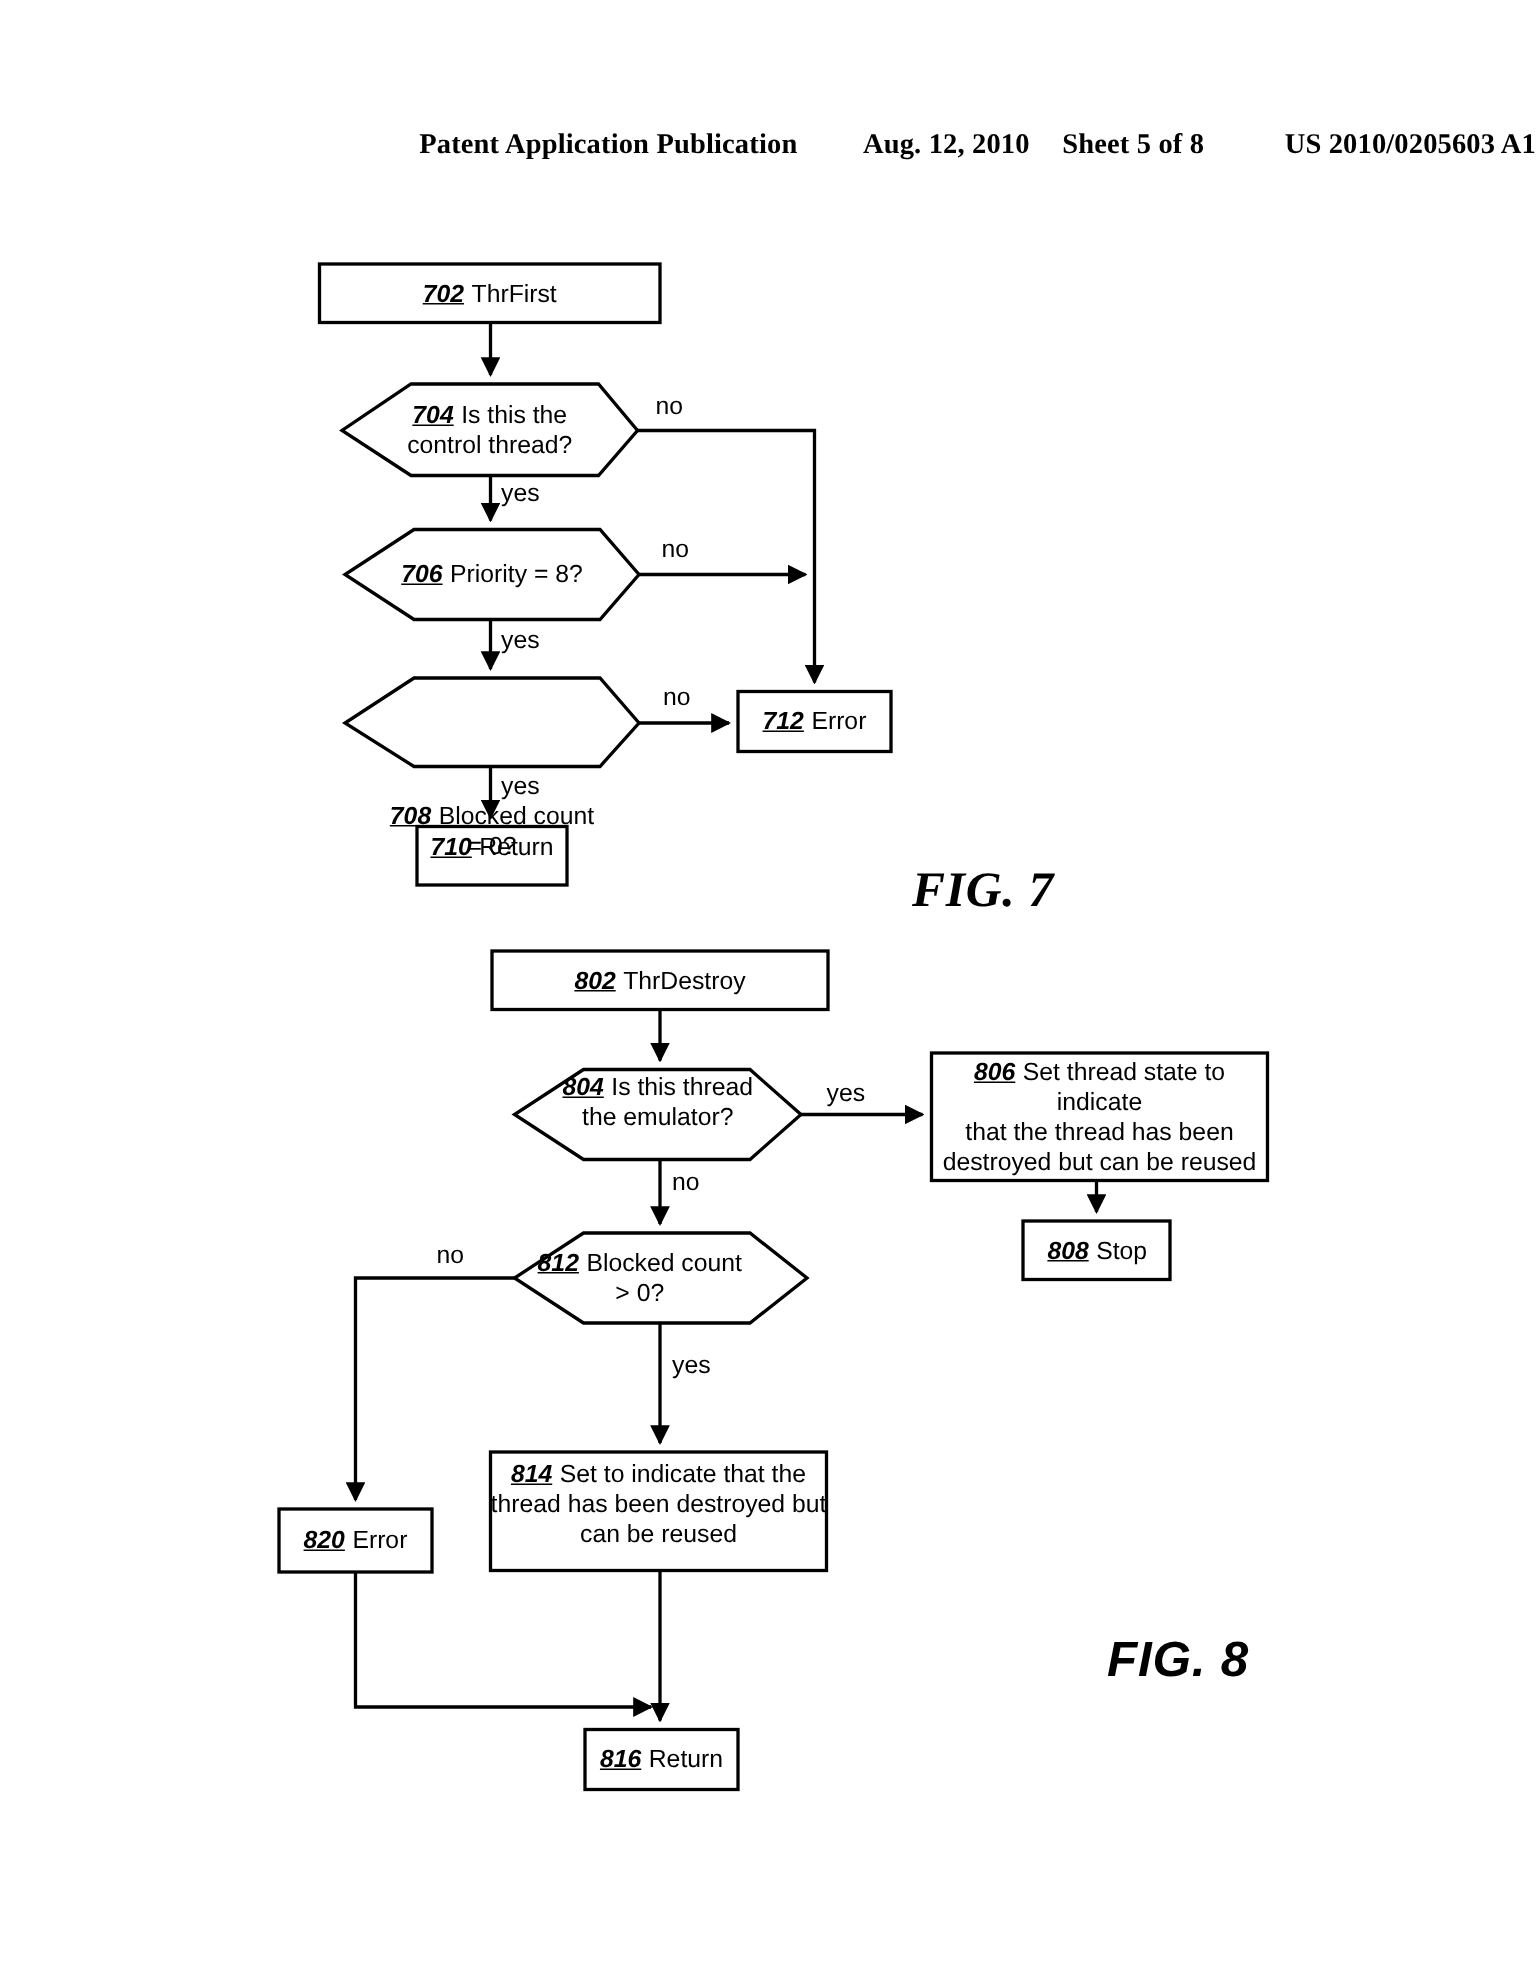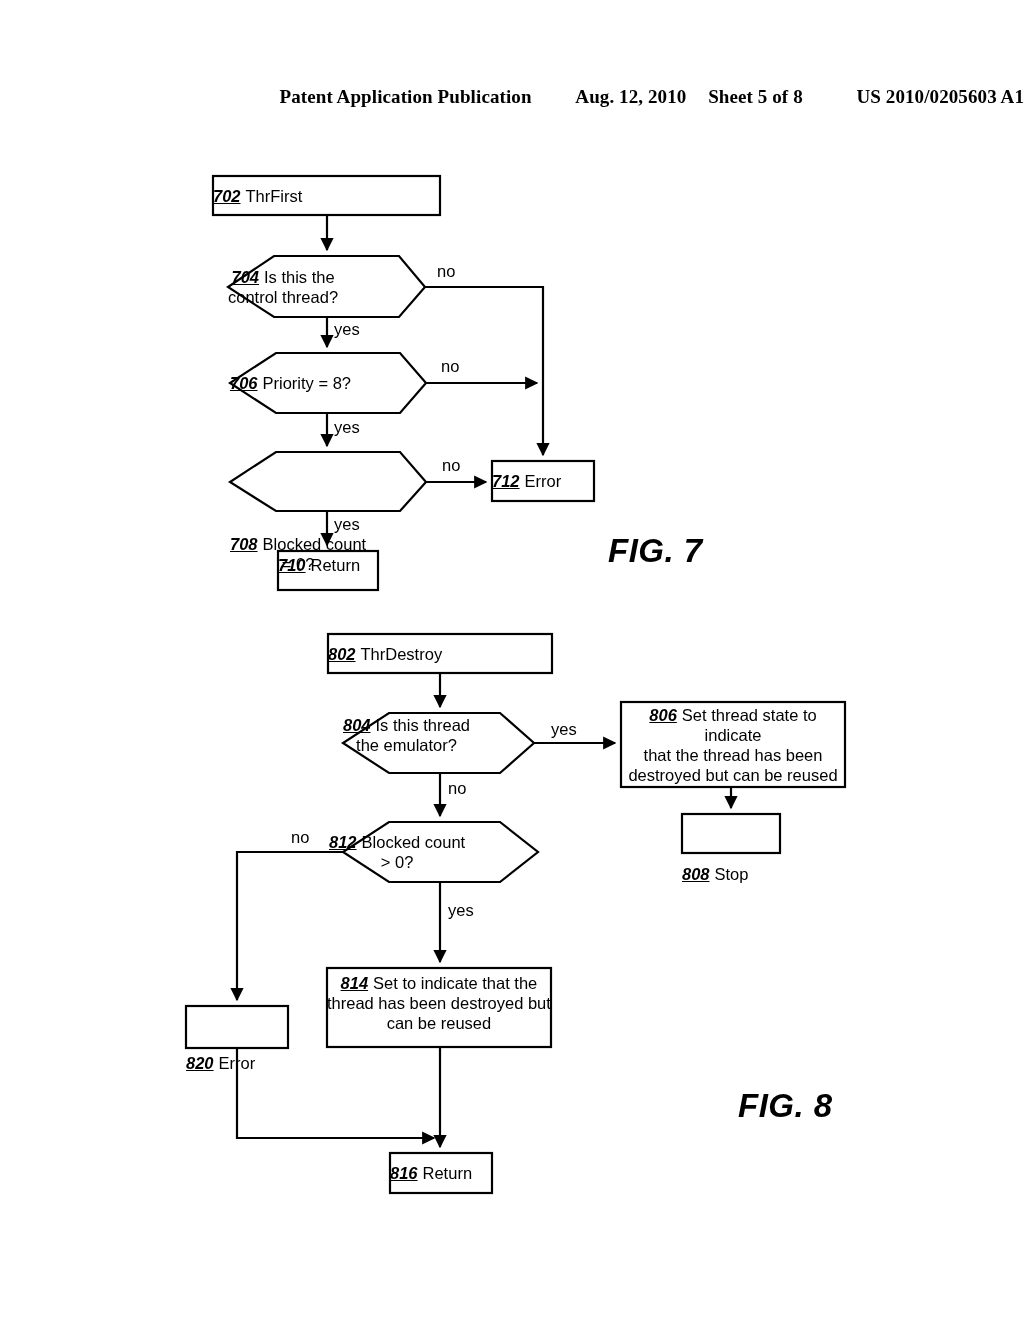--- a/index.html
+++ b/index.html
@@ -43,21 +43,21 @@
     height: 1320px;
   }
   #figure-layer svg { display: block; }
 
   
   .node-text {
     position: absolute;
     box-sizing: border-box;
     display: flex;
     align-items: center;
-    justify-content: flex-start;
+    justify-content: center;
     text-align: center;
     font-family: "Liberation Sans", sans-serif;
     font-size: 16.5px;
     line-height: 20px;
     color: #000;
     pointer-events: none;
   }
   .node-text .ref {
     font-weight: bold;
     font-style: italic;
@@ -196,51 +196,51 @@
   <span><span class="ref">712</span><span class="body">Error</span></span>
 </div>
 
 <div class="edge-label" style="left:437px; top:262px;">no</div>
 <div class="edge-label" style="left:334px; top:320px;">yes</div>
 <div class="edge-label" style="left:441px; top:357px;">no</div>
 <div class="edge-label" style="left:334px; top:418px;">yes</div>
 <div class="edge-label" style="left:442px; top:456px;">no</div>
 <div class="edge-label" style="left:334px; top:515px;">yes</div>
 
-<div class="fig-caption" style="left:608px; top:532px;">FIG. 7</div>
+<div class="fig-caption" style="left:608px; top:576px;font-family:Liberation Serif, serif;">FIG. 7</div>
 
 <div class="node-text" style="left:328px; top:634px; width:224px; height:39px;">
   <span><span class="ref">802</span><span class="body">ThrDestroy</span></span>
 </div>
 
 <div class="node-text" style="left:343px; top:713px; width:191px; height:44px;">
   <span><span class="ref">804</span><span class="body">Is this thread</span><br><span class="body">the emulator?</span></span>
 </div>
 
 <div class="node-text" style="left:621px; top:702px; width:224px; height:85px;">
   <span><span class="ref">806</span><span class="body">Set thread state to indicate</span><br><span class="body">that the thread has been</span><br><span class="body">destroyed but can be reused</span></span>
 </div>
 
-<div class="node-text" style="left:682px; top:854px; width:99px; height:39px;">
+<div class="node-text" style="left:682px; top:814px; width:99px; height:39px;">
   <span><span class="ref">808</span><span class="body">Stop</span></span>
 </div>
 
 <div class="node-text" style="left:329px; top:822px; width:195px; height:60px;">
   <span><span class="ref">812</span><span class="body">Blocked count</span><br><span class="body">&gt; 0?</span></span>
 </div>
 
 <div class="node-text" style="left:327px; top:968px; width:224px; height:70px;">
   <span><span class="ref">814</span><span class="body">Set to indicate that the</span><br><span class="body">thread has been destroyed but</span><br><span class="body">can be reused</span></span>
 </div>
 
 <div class="node-text" style="left:390px; top:1153px; width:102px; height:40px;">
   <span><span class="ref">816</span><span class="body">Return</span></span>
 </div>
 
-<div class="node-text" style="left:186px; top:1006px; width:102px; height:42px;margin-top:36px;">
+<div class="node-text" style="left:186px; top:1006px; width:102px; height:42px;">
   <span><span class="ref">820</span><span class="body">Error</span></span>
 </div>
 
 <div class="edge-label" style="left:551px; top:720px;">yes</div>
 <div class="edge-label" style="left:448px; top:779px;">no</div>
 <div class="edge-label" style="left:291px; top:828px;">no</div>
 <div class="edge-label" style="left:448px; top:901px;">yes</div>
 
 <div class="fig-caption" style="left:738px; top:1087px;">FIG. 8</div>
 

